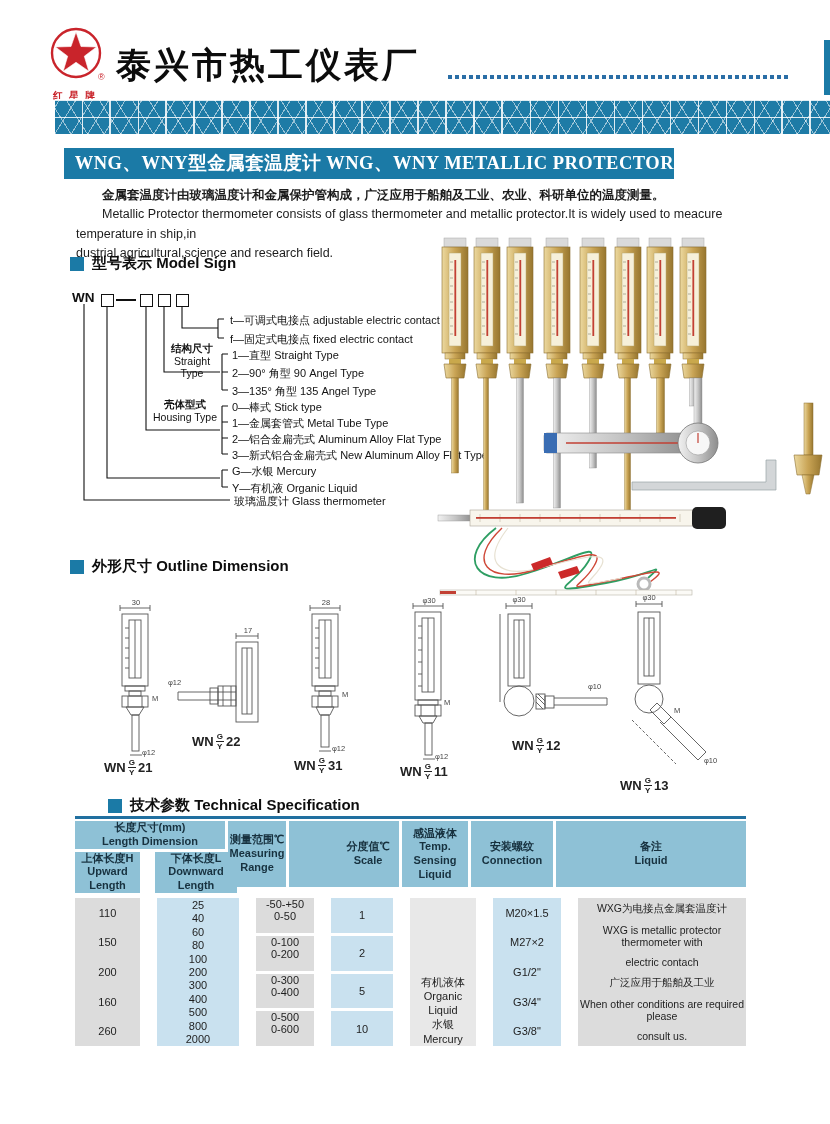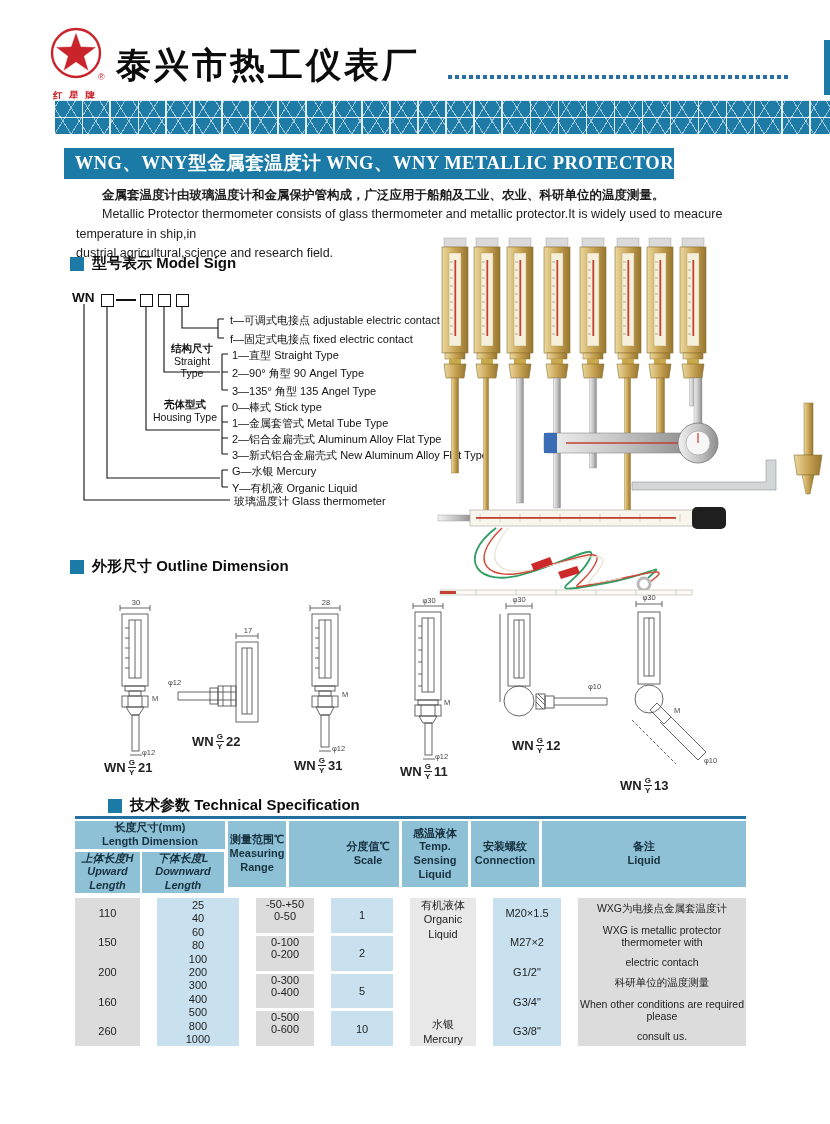--- a/index.html
+++ b/index.html
@@ -53,33 +53,33 @@
   .wn-label .stack i:first-child{border-bottom:1px solid #222;}
 
   
   .spec-table{position:absolute;left:75px;top:816px;width:671px;border-top:3px solid #2170a0;padding-top:2px;}
   .thead{display:flex;gap:3px;height:66px;font-size:11px;font-weight:bold;color:#17313f;}
   .th{background:#8ec1d6;display:flex;flex-direction:column;justify-content:center;align-items:center;
       text-align:center;line-height:1.25;}
   .len-group{width:150px;display:flex;flex-direction:column;}
   .len-title{background:#8ec1d6;height:30px;display:flex;flex-direction:column;justify-content:center;
              align-items:center;line-height:1.25;}
-  .len-sub{display:flex;gap:2px;flex:1;margin-top:3px;font-style:italic;}
+  .len-sub{display:flex;gap:15px;flex:1;margin-top:3px;}
   .len-sub .th{flex:none;}
   .w-up{width:65px;}.w-down{width:82px;}.w-range{width:58px;}.w-scale{width:62px;padding-left:48px;}
-  .w-liquid{width:66px;}.w-conn{width:68px;}.w-notes{flex:1;}
+  .w-liquid{width:66px;}.w-conn{width:82px;}.w-notes{flex:1;}
   .tbody{display:flex;gap:17px;margin-top:11px;height:148px;font-size:11px;color:#1e1e1e;}
   .col{display:flex;flex-direction:column;}
   .c1{width:65px;background:#dcdcdc;justify-content:space-around;align-items:center;}
   .c2{width:82px;background:#c9e1ef;justify-content:space-around;align-items:center;}
   .c3{width:58px;gap:3px;}
   .c3 .grp{flex:1;background:#dcdcdc;display:flex;flex-direction:column;justify-content:flex-start;align-items:center;}
   .c4{width:62px;gap:3px;}
   .c4 .grp{flex:1;background:#c9e1ef;display:flex;align-items:center;justify-content:center;}
-  .c5{width:66px;background:#e8e8e8;justify-content:space-between;align-items:center;text-align:center;line-height:1.3;}
+  .c5{width:66px;background:#e8e8e8;justify-content:flex-end;align-items:center;text-align:center;line-height:1.3;}
   .c6{width:68px;background:#c9e1ef;justify-content:space-around;align-items:center;}
   .c7{flex:1;background:#dcdcdc;justify-content:space-around;align-items:center;text-align:center;font-size:10.5px;}
 </style>
 </head>
 <body>
 
 <div class="page">
 
   <div class="logo">
     <svg width="60" height="58" viewBox="0 0 60 58">
@@ -417,21 +417,21 @@
         <span>25</span>
         <span>40</span>
         <span>60</span>
         <span>80</span>
         <span>100</span>
         <span>200</span>
         <span>300</span>
         <span>400</span>
         <span>500</span>
         <span>800</span>
-        <span>1000</span>
+        <span>2000</span>
       </div>
       <div class="col c3">
         <div class="grp">
           <span>-50-+50</span>
           <span>0-50</span>
         </div>
         <div class="grp">
           <span>0-100</span>
           <span>0-200</span>
         </div>
@@ -472,20 +472,20 @@
         <span>M20×1.5</span>
         <span>M27×2</span>
         <span>G1/2"</span>
         <span>G3/4"</span>
         <span>G3/8"</span>
       </div>
       <div class="col c7">
         <span>WXG为电接点金属套温度计</span>
         <span>WXG is metallic protector thermometer with</span>
         <span>electric contach</span>
-        <span>科研单位的温度测量</span>
+        <span>广泛应用于船舶及工业</span>
         <span>When other conditions are required please</span>
         <span>consult us.</span>
       </div>
     </div>
   </div>
 
 </div>
 
 </body></html>

